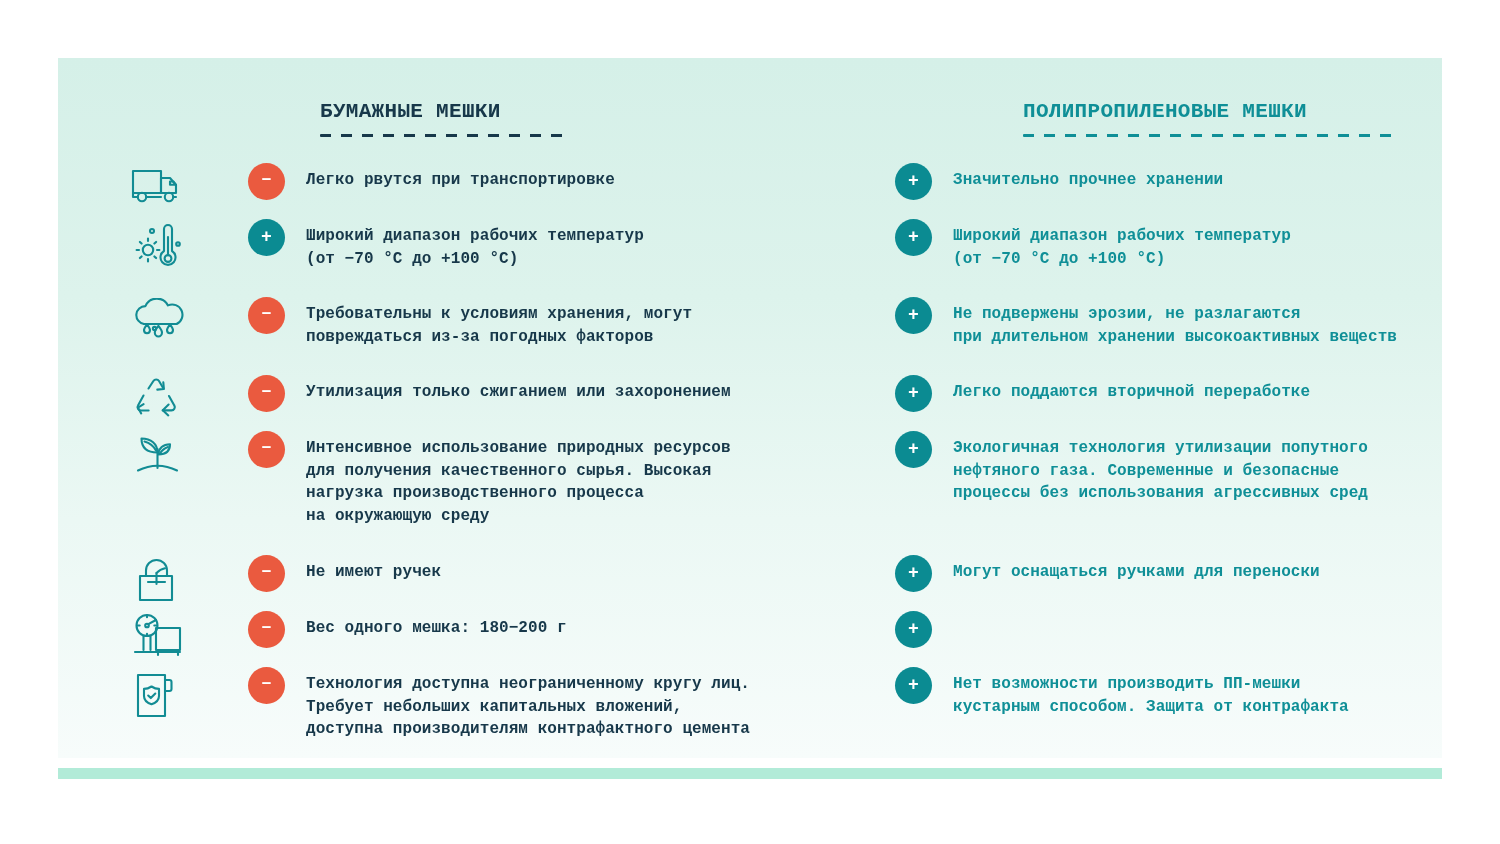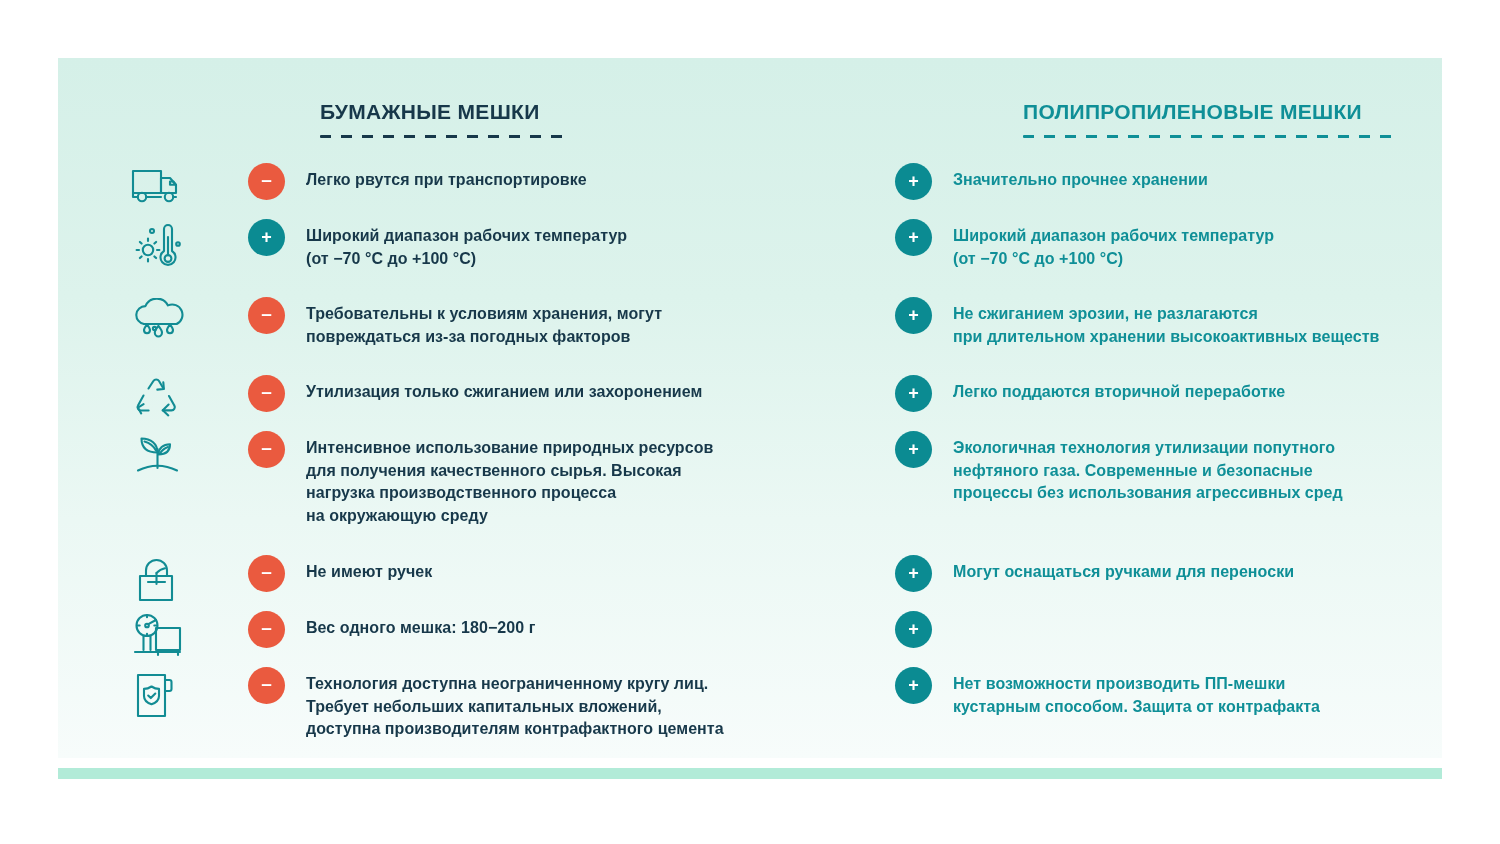--- a/index.html
+++ b/index.html
@@ -12,20 +12,21 @@
     height: 844px;
     font-family: "Liberation Sans", sans-serif;
     overflow: hidden;
   }
 
   .canvas {
     position: relative;
     width: 1408px;
     height: 844px;
     background: #ffffff;
+    font-family: Liberation Mono, monospace;
   }
 
   
   .panel {
     position: absolute;
     left: 58px;
     top: 58px;
     width: 1384px;
     height: 700px;
     background: linear-gradient(180deg, #d5f0e8 0%, #ddf3ec 34%, #ebf8f4 66%, #f7fcfb 100%);
@@ -311,21 +312,21 @@
             <div class="badge plus">
               <span class="sign">+</span>
             </div>
             <div class="row-text">Широкий диапазон рабочих температур
 (от −70 °C до +100 °C)</div>
           </div>
           <div class="row" style="top: 134px;">
             <div class="badge plus">
               <span class="sign">+</span>
             </div>
-            <div class="row-text">Не сжиганием эрозии, не разлагаются
+            <div class="row-text">Не подвержены эрозии, не разлагаются
 при длительном хранении высокоактивных веществ</div>
           </div>
           <div class="row" style="top: 212px;">
             <div class="badge plus">
               <span class="sign">+</span>
             </div>
             <div class="row-text">Легко поддаются вторичной переработке</div>
           </div>
           <div class="row" style="top: 268px;">
             <div class="badge plus">

